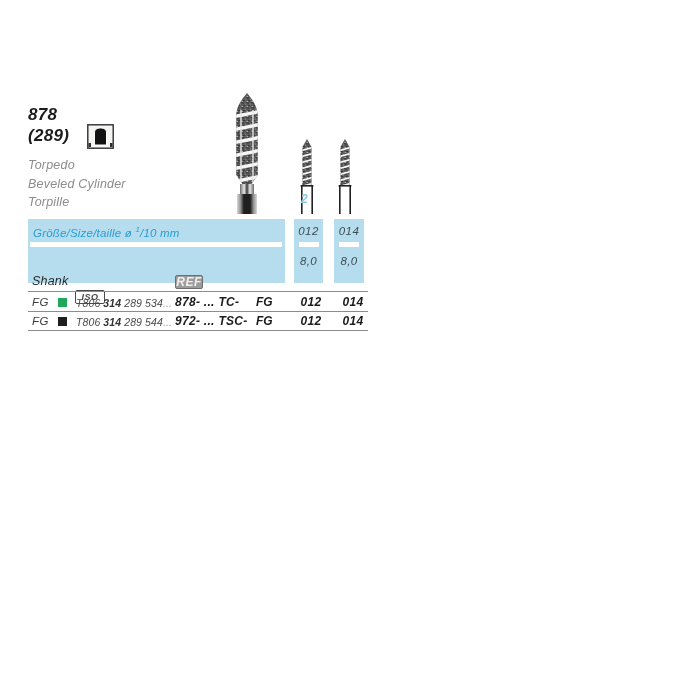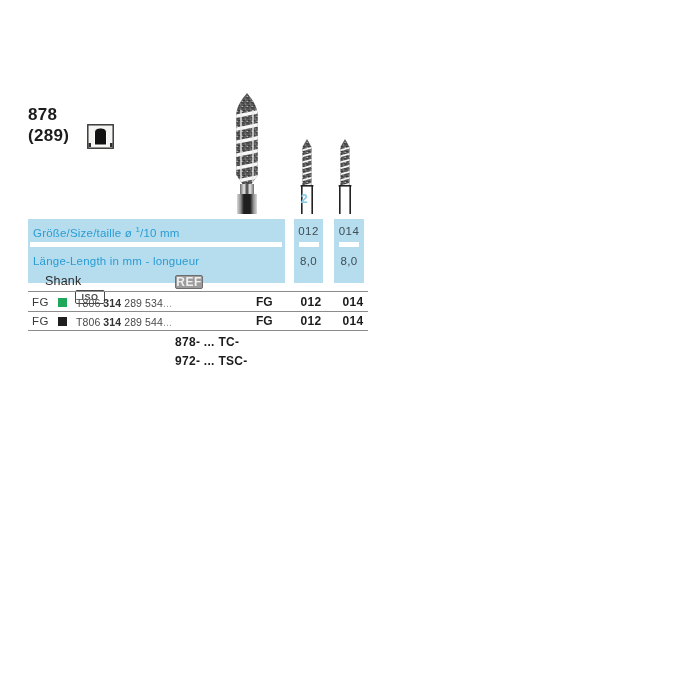--- a/index.html
+++ b/index.html
@@ -1,17 +1,17 @@
 <!DOCTYPE html>
 <html><head>
 <meta charset="utf-8">
 <style>
   html,body{margin:0;padding:0;}
   body{font-family:"Liberation Sans", sans-serif; background:#ffffff;}
-  .sheet{position:relative;width:700px;height:700px;background:#ffffff;overflow:hidden;}
+  .sheet{position:relative;width:700px;height:700px;background:#ffffff;overflow:hidden;font-style:italic;}
   .abs{position:absolute;}
 
   
   .prod-number{left:28px;top:104px;font-size:17px;font-weight:bold;color:#1c1c1c;line-height:21px;letter-spacing:.3px;}
   .shape-icon{left:87px;top:124px;width:27px;height:25px;}
   .prod-names{left:28px;top:156px;font-size:12.5px;color:#8c8c8c;line-height:18.5px;letter-spacing:.2px;}
 
   
   .bur-large{left:227px;top:92px;}
   .bur-small-1{left:297px;top:138px;}
@@ -25,36 +25,36 @@
   .cell-val-b{left:334px;width:30px;}
   .blue-label{position:absolute;left:5px;font-size:11.5px;color:#2a9cd4;letter-spacing:.2px;white-space:nowrap;}
   .blue-label sup{font-size:8px;}
   .row1{top:6px;}
   .row2{top:36px;}
   .label-underline{position:absolute;left:2px;right:3px;top:23px;height:4.5px;background:#ffffff;}
   .val{position:absolute;width:100%;text-align:center;font-size:11.5px;color:#3f4d55;letter-spacing:.4px;}
   .val-underline{position:absolute;left:50%;margin-left:-10px;width:20px;top:23px;height:4.5px;background:#ffffff;}
 
   
-  .shank-label{left:45px;top:274px;font-size:12.5px;color:#2b2b2b;letter-spacing:.2px;}
+  .shank-label{left:32px;top:274px;font-size:12.5px;color:#2b2b2b;letter-spacing:.2px;}
   .iso-badge{left:75px;top:275px;width:28px;height:12px;border:1.5px solid #4a4a4a;border-radius:2px;
              font-size:9px;font-weight:bold;color:#4a4a4a;text-align:center;line-height:12px;background:#ffffff;letter-spacing:.5px;margin-top:15px;}
   .ref-badge{left:175px;top:275px;width:26px;height:12px;border:1.5px solid #6e6e6e;border-radius:2px;background:#9c9c9c;
              font-size:12px;font-weight:bold;color:#efefef;text-align:center;line-height:12px;letter-spacing:.5px;}
   .hline{left:28px;width:340px;height:1px;background:#8c8c8c;}
   .hl-1{top:291px;} .hl-2{top:311px;} .hl-3{top:330px;}
 
   .order-row{left:28px;width:340px;height:17px;}
   .or-1{top:295px;} .or-2{top:314px;}
   .shank-cell{position:absolute;left:4px;top:1px;font-size:11.5px;color:#3a3a3a;letter-spacing:.5px;}
   .color-square{position:absolute;left:30px;top:3px;width:9px;height:9px;}
   .iso-num{position:absolute;left:48px;top:2px;font-size:10.5px;color:#4a4a4a;white-space:nowrap;letter-spacing:.1px;text-align:right;}
   .iso-num b{color:#333333;}
   .iso-dots{color:#9a9a9a;}
-  .ref-num{position:absolute;left:147px;top:0;font-size:12px;font-weight:bold;color:#1c1c1c;white-space:nowrap;letter-spacing:.3px;margin-top:40px;}
+  .ref-num{position:absolute;left:147px;top:0;font-size:12px;font-weight:bold;color:#1c1c1c;white-space:nowrap;letter-spacing:.3px;}
   .ref-fg{position:absolute;left:228px;top:0;font-size:12px;font-weight:bold;color:#1c1c1c;}
   .size-a{position:absolute;left:269px;width:28px;top:0;text-align:center;font-size:12px;font-weight:bold;color:#1c1c1c;letter-spacing:.4px;}
   .size-b{position:absolute;left:311px;width:28px;top:0;text-align:center;font-size:12px;font-weight:bold;color:#1c1c1c;letter-spacing:.4px;}
 </style>
 </head>
 <body>
 
 <div class="sheet">
 
   <svg width="0" height="0" style="position:absolute" aria-hidden="true">
@@ -91,20 +91,25 @@
     <div>(289)</div>
   </div>
 
   <svg class="abs shape-icon" viewBox="0 0 27 25">
     <rect x="0.8" y="0.8" width="25.4" height="23.4" fill="#f4f4f2" stroke="#2e2e2e" stroke-width="1.4"></rect>
     <path d="M7.5 9 C7.5 5.5 9.5 4 13.5 4 C17.5 4 19.5 5.5 19.5 9 L19.5 21 L7.5 21 Z" fill="#111111" stroke="#ffffff" stroke-width="1"></path>
     <rect x="1.5" y="19" width="2.5" height="4" fill="#2e2e2e"></rect>
     <rect x="23" y="19" width="2.5" height="4" fill="#2e2e2e"></rect>
   </svg>
 
+  <div class="abs prod-names">
+    <div>Torpedo</div>
+    <div>Beveled Cylinder</div>
+    <div>Torpille</div>
+  </div>
 
   <svg class="abs bur-large" width="40" height="122" viewBox="0 0 40 122">
     <defs>
       <clipPath id="lbclip">
         <path d="M20 1 C24 6 29.5 12 30.8 22 L30.8 83 L24.5 92 L15.5 92 L9.2 83 L9.2 22 C10.5 12 16 6 20 1 Z"></path>
       </clipPath>
     </defs>
     <path d="M20 1 C24 6 29.5 12 30.8 22 L30.8 83 L24.5 92 L15.5 92 L9.2 83 L9.2 22 C10.5 12 16 6 20 1 Z" fill="url(#grit)"></path>
     <g clip-path="url(#lbclip)" stroke="#f7f7f7" stroke-width="3.4">
       <line x1="5" y1="25" x2="35" y2="19"></line>
@@ -164,21 +169,20 @@
     <rect x="14.4" y="47" width="1.6" height="29" fill="#222222"></rect>
   </svg>
 
   <span class="abs fig-note">2</span>
 
   <div class="abs blue-cell cell-labels">
     <div class="blue-label row1">
       <span>Größe/Size/taille  ø </span><sup>1</sup><span>/10 mm</span>
     </div>
     <div class="label-underline"></div>
-    <div class="blue-label row2">Länge-Length in mm - longueur</div>
   </div>
 
   <div class="abs blue-cell cell-val-a">
     <div class="val row1">012</div>
     <div class="val-underline"></div>
     <div class="val row2">8,0</div>
   </div>
 
   <div class="abs blue-cell cell-val-b">
     <div class="val row1">014</div>

